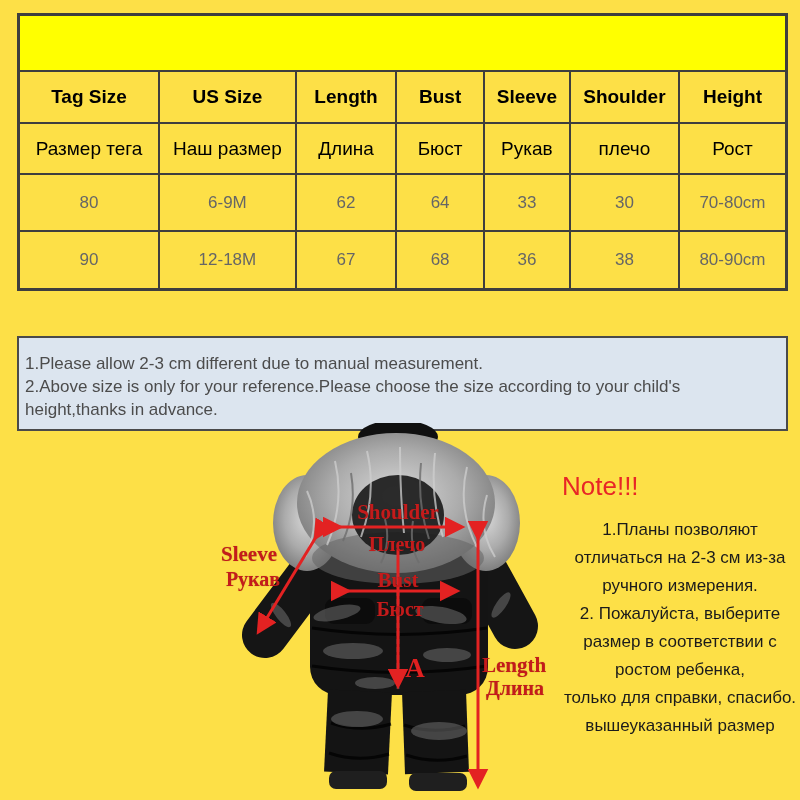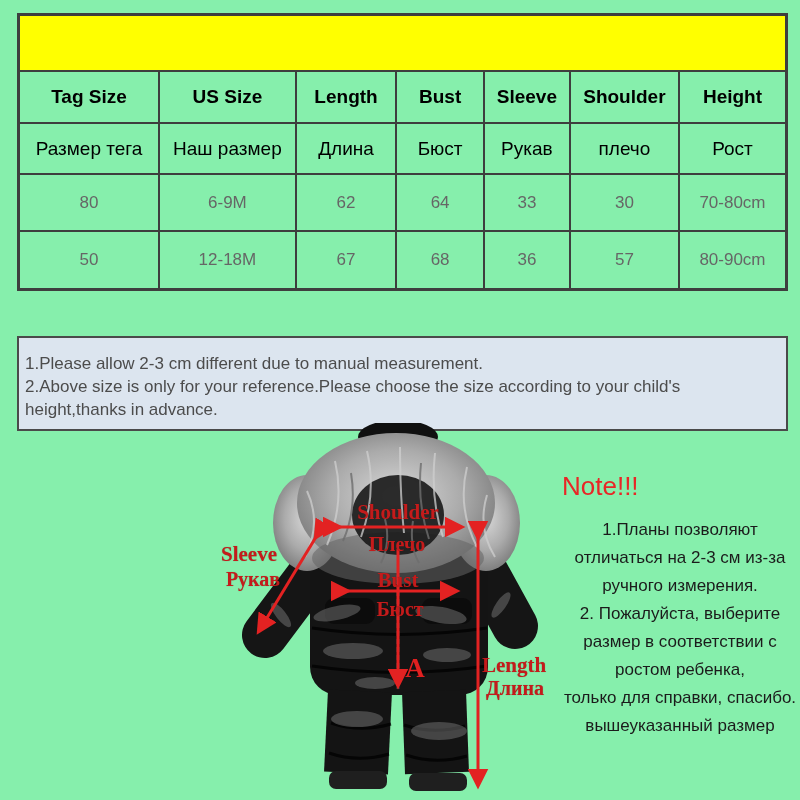--- a/index.html
+++ b/index.html
@@ -1,16 +1,16 @@
 <!DOCTYPE html>
 <html><head>
 <meta charset="utf-8">
 <style>
   html,body{margin:0;padding:0;background:#ffffff;}
-  .stage{position:relative;width:800px;height:800px;background:#86efac;overflow:hidden;
+  .stage{position:relative;width:800px;height:800px;background:#fde047;overflow:hidden;
          font-family:"Liberation Sans",sans-serif;}
 
   
   table.size-table{position:absolute;left:17px;top:13px;width:771px;
     border-collapse:collapse;table-layout:fixed;border:3px solid #3e3e3e;}
   table.size-table td{border:2px solid #3e3e3e;text-align:center;vertical-align:middle;
     padding:0;overflow:hidden;}
   tr.banner-row td{background:#ffff00;height:54px;}
   tr.head-en td{height:50px;font-weight:bold;font-size:19px;color:#000;}
   tr.head-ru td{height:49px;font-weight:normal;font-size:19px;color:#000;}
@@ -80,26 +80,26 @@
     <tr class="data-row data-r1">
       <td>80</td>
       <td>6-9M</td>
       <td>62</td>
       <td>64</td>
       <td>33</td>
       <td>30</td>
       <td>70-80cm</td>
     </tr>
     <tr class="data-row data-r2">
-      <td>50</td>
+      <td>90</td>
       <td>12-18M</td>
       <td>67</td>
       <td>68</td>
       <td>36</td>
-      <td>57</td>
+      <td>38</td>
       <td>80-90cm</td>
     </tr>
   </tbody>
     </table>
 
   <div class="note-box">
     <div>1.Please allow 2-3 cm different due to manual measurement.</div>
     <div>2.Above size is only for your reference.Please choose the size according to your child's height,thanks in advance.</div>
   </div>
 

